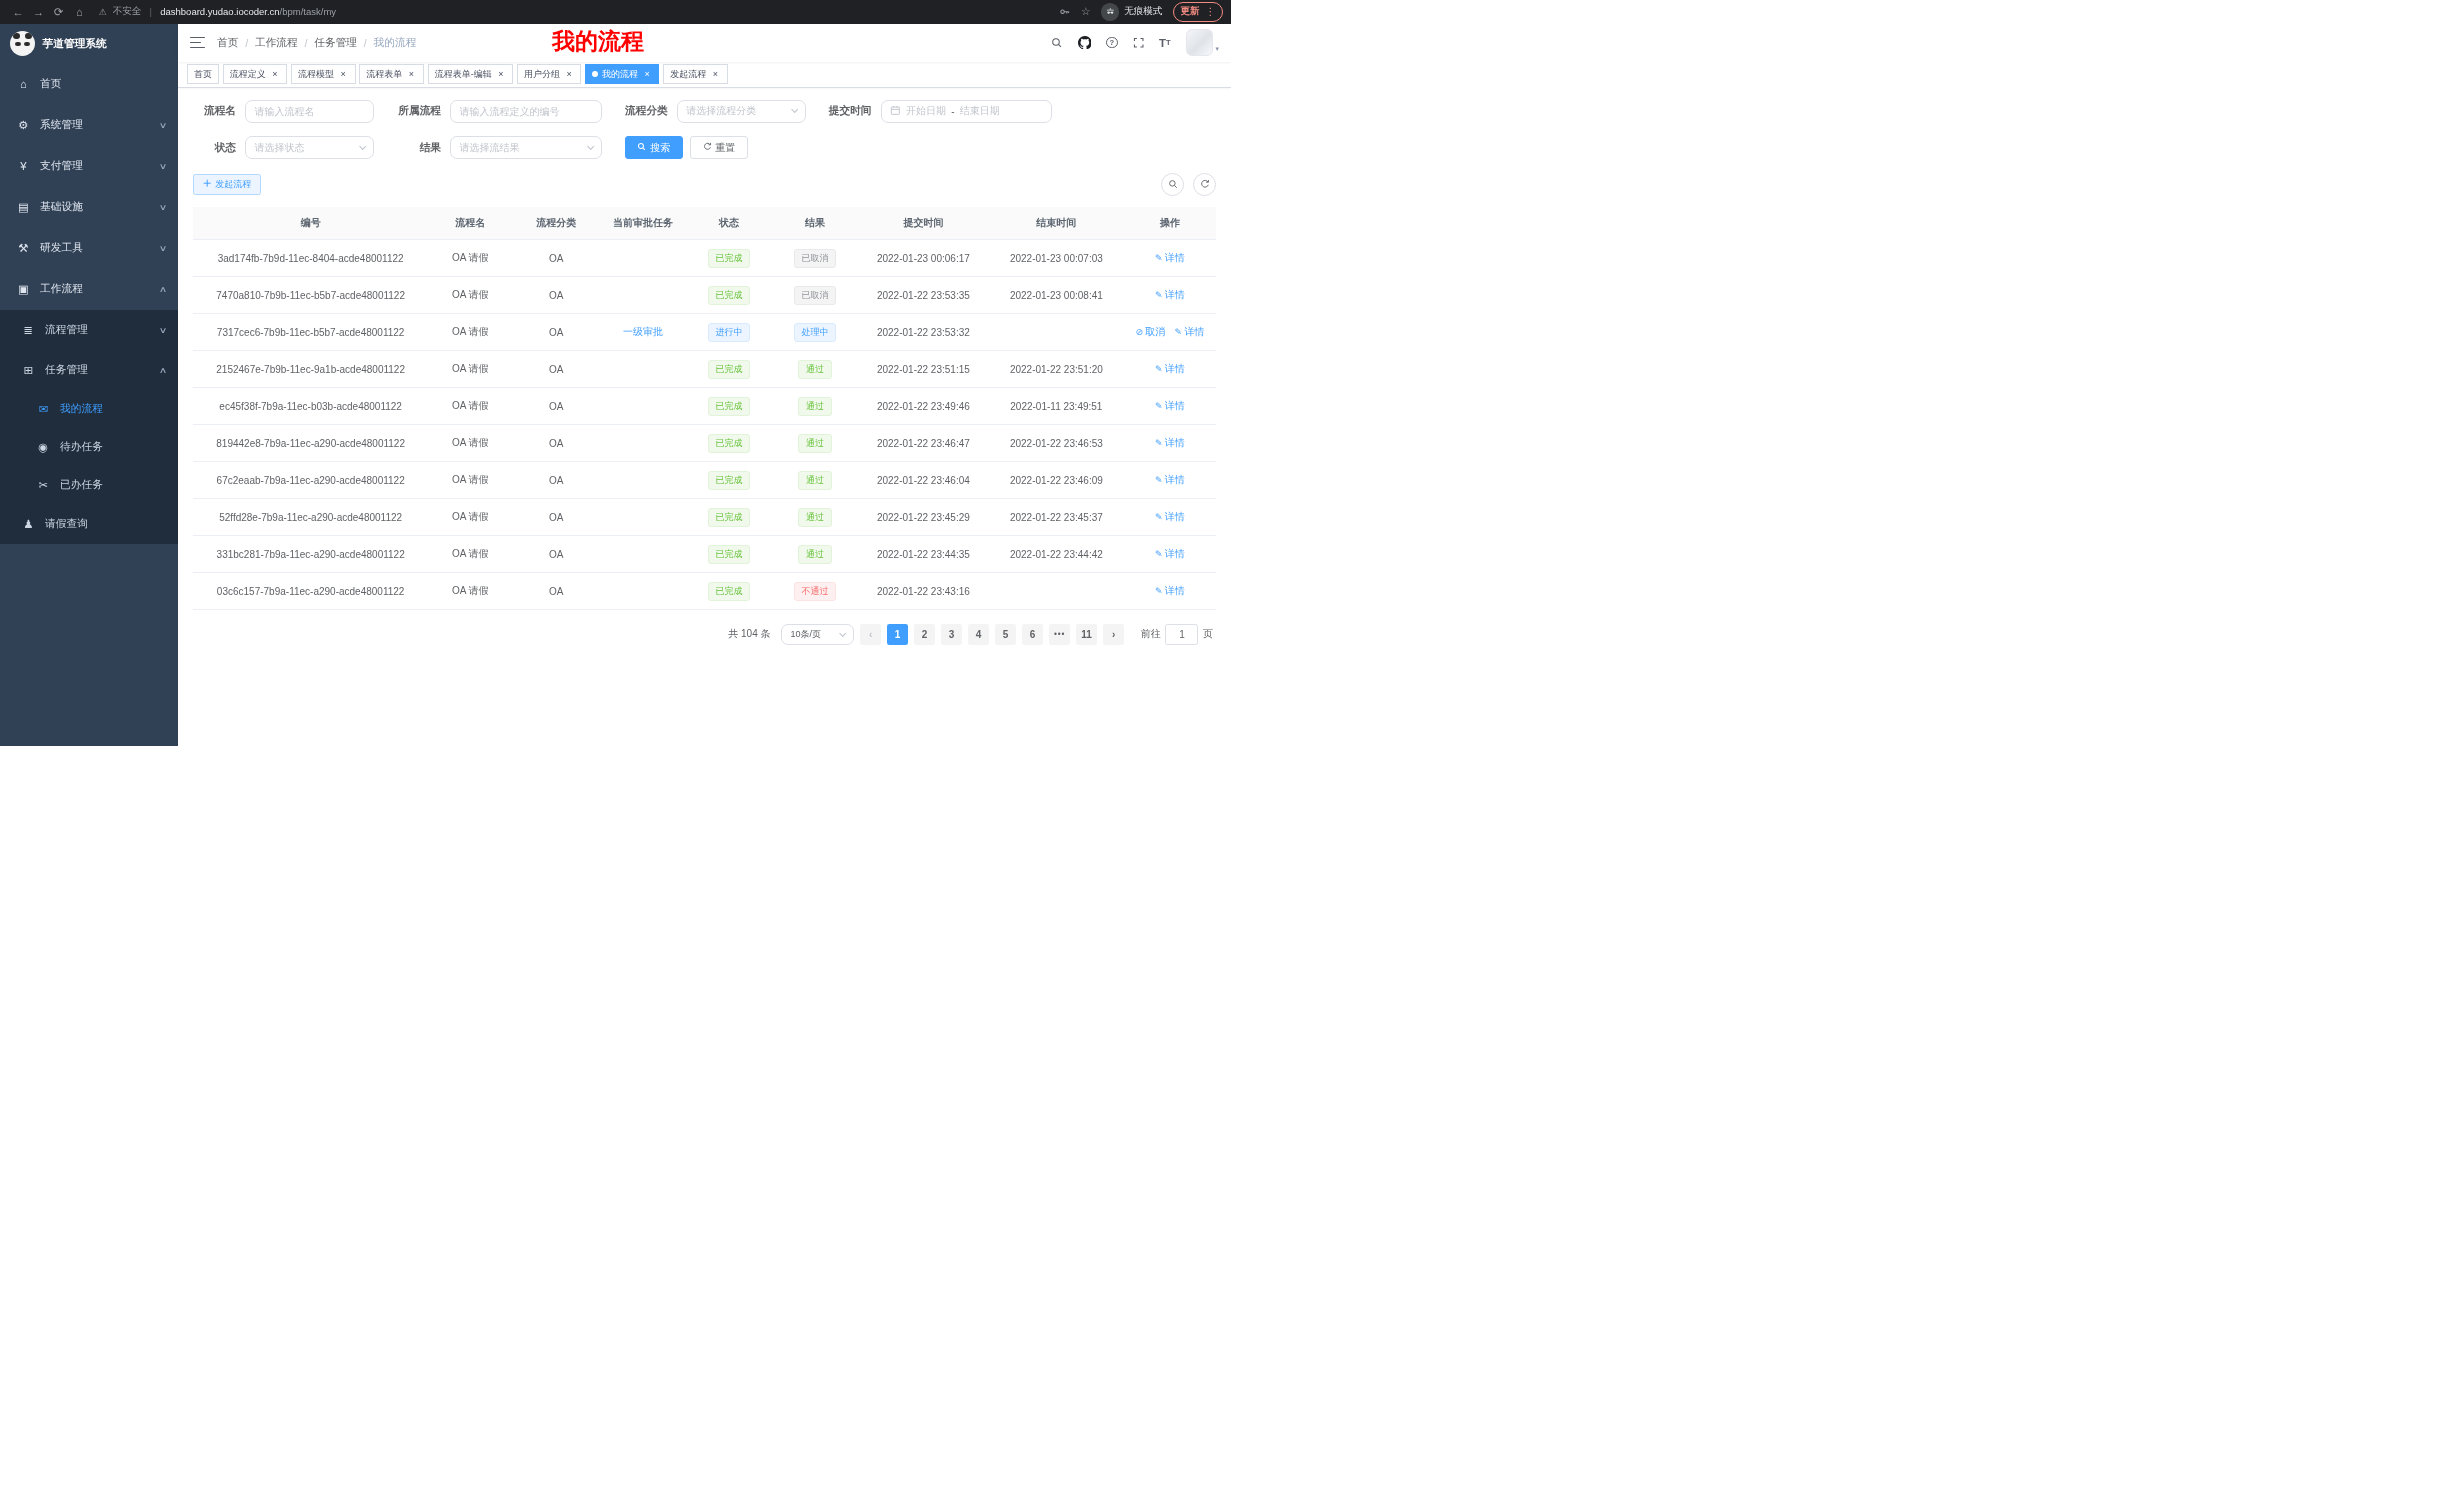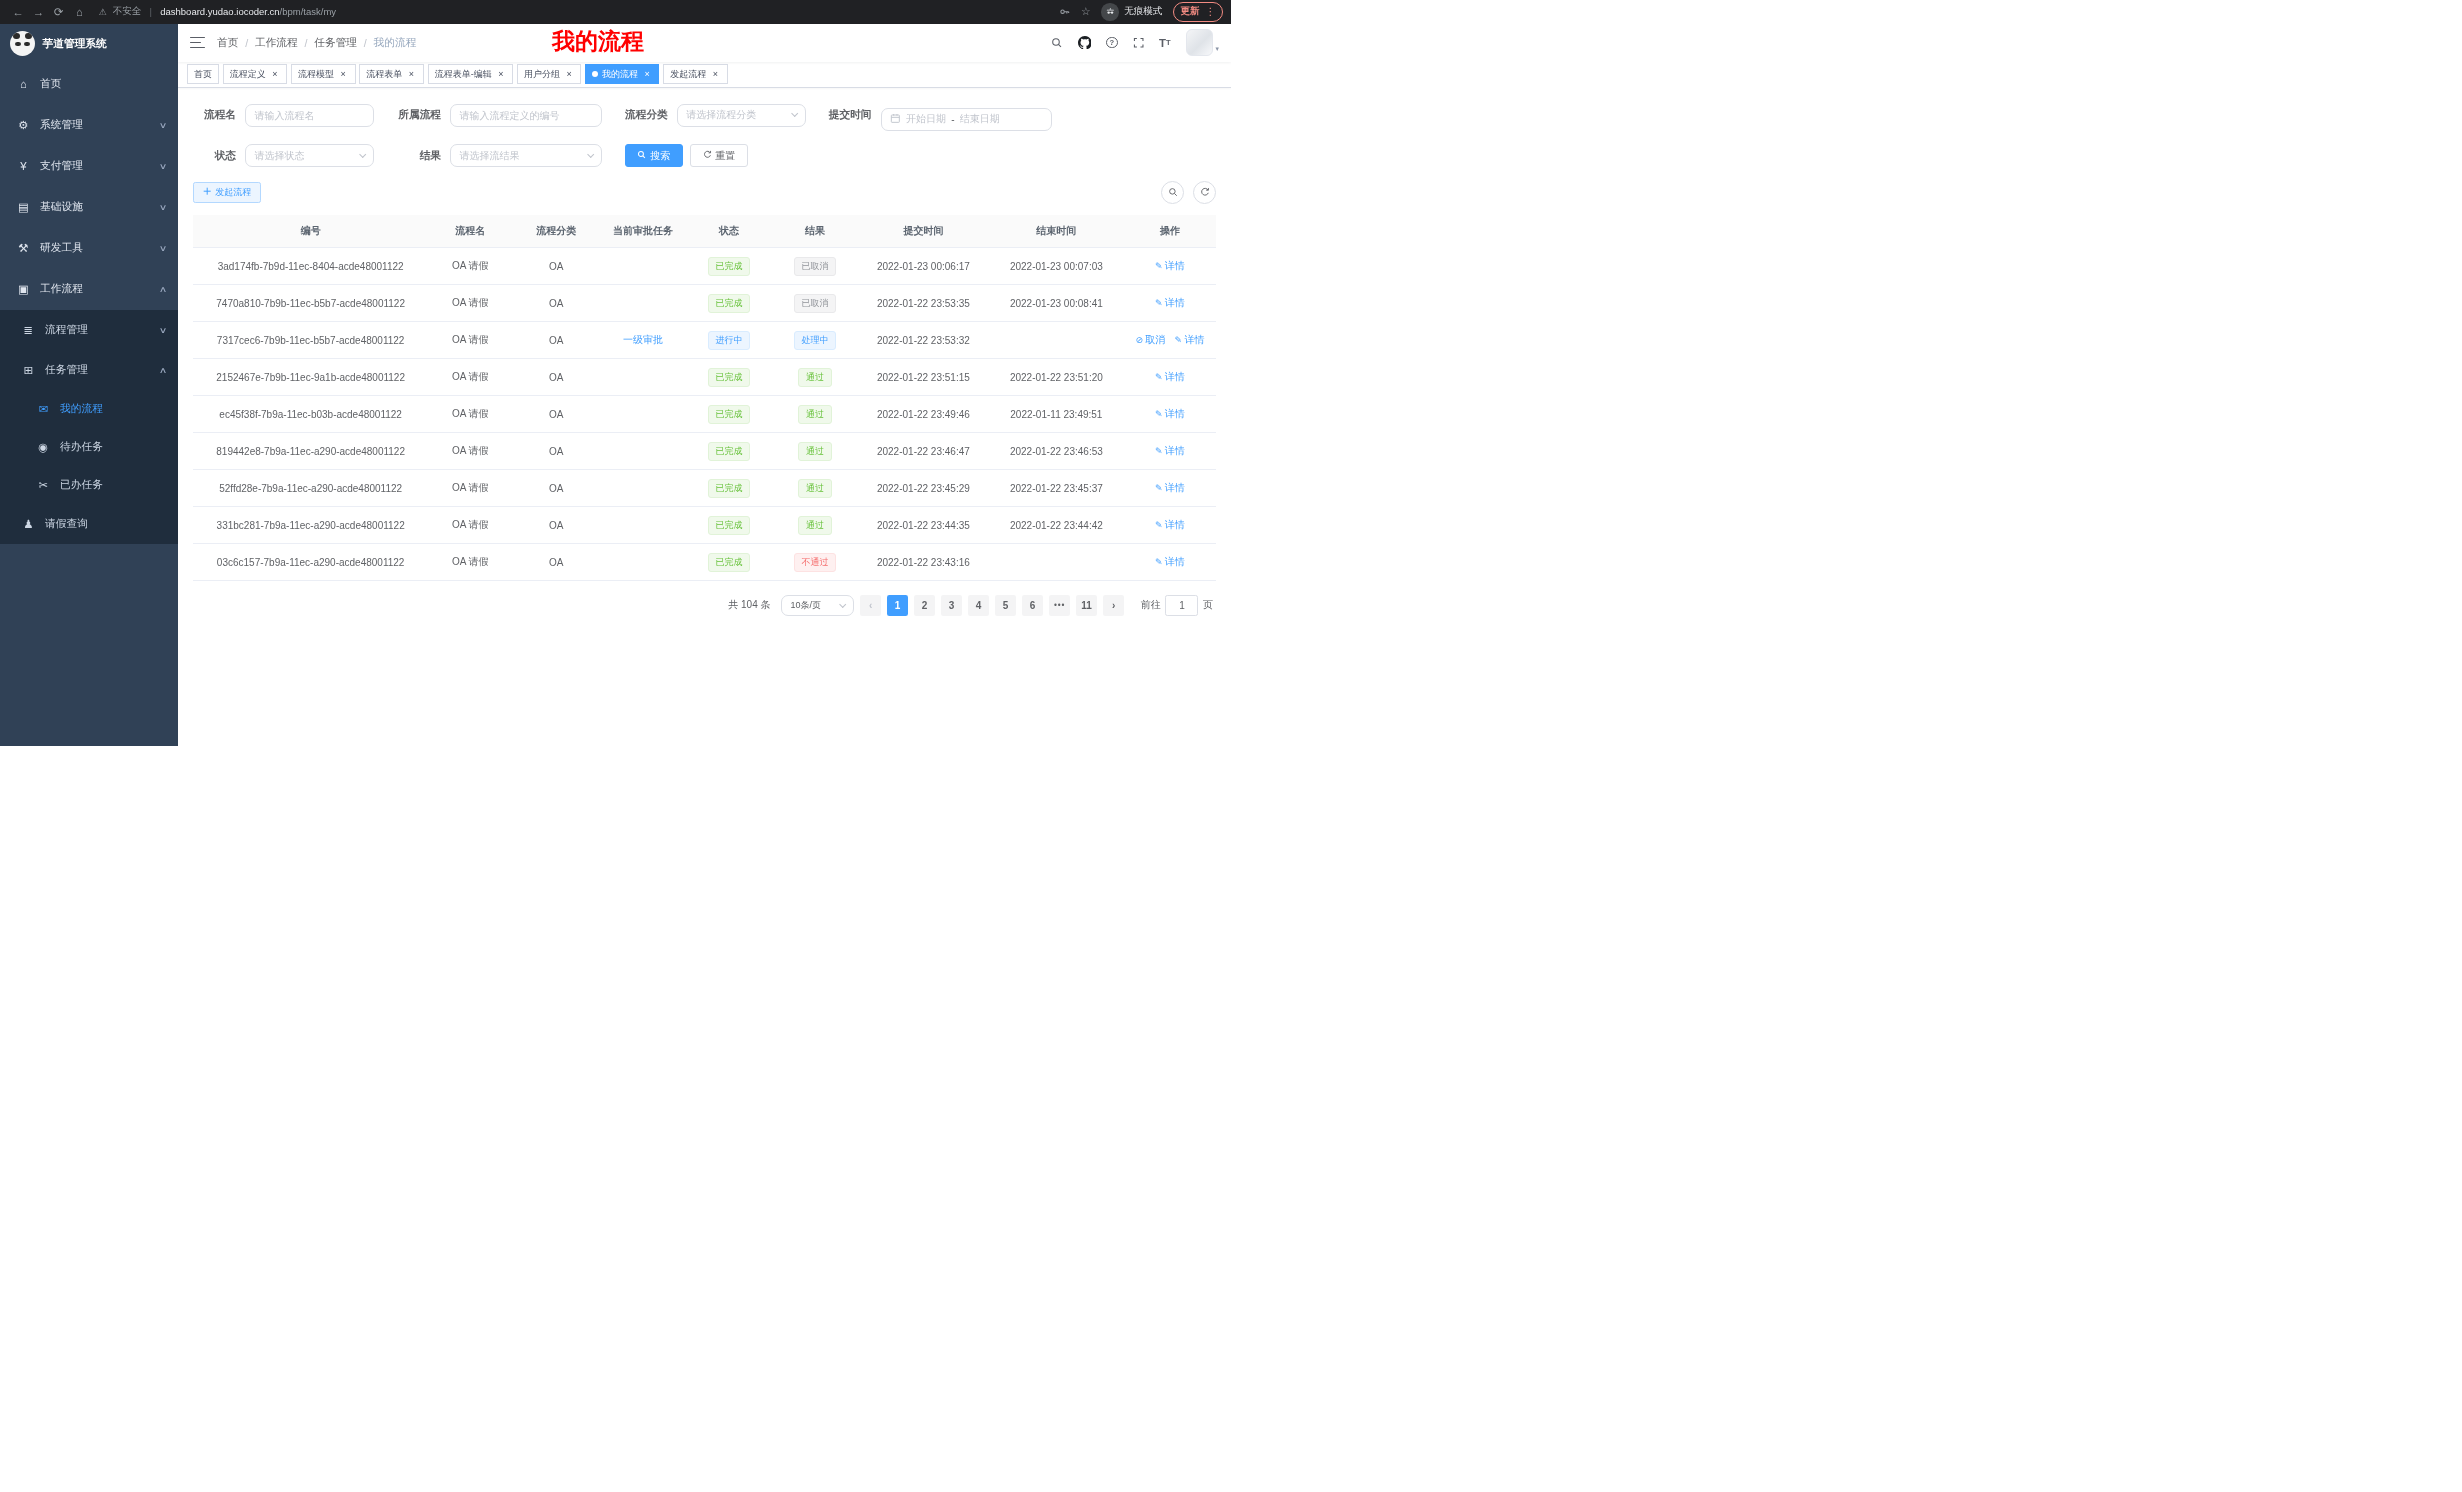--- a/index.html
+++ b/index.html
@@ -75,21 +75,21 @@
   .form-label{font-size:10.7px;font-weight:700;color:#606266;padding-right:9px;white-space:nowrap;}
   .lw1{min-width:43px;text-align:right;}
   .lw2{min-width:53px;text-align:right;}
   .el-box{height:23px;border:0.8px solid #dcdfe6;border-radius:7px;background:#fff;display:inline-flex;align-items:center;padding:0 8.4px;font-size:10px;color:#606266;}
   input.el-box{outline:none;}
   input.el-box::placeholder{color:#c0c4cc;}
   .w170{width:129px;} .w200{width:152px;} .w225{width:171px;}
   .el-select{justify-content:space-between;cursor:pointer;}
   .ph{color:#c0c4cc;white-space:nowrap;overflow:hidden;}
   .caret{width:5.3px;height:5.3px;border-right:1.1px solid #c0c4cc;border-bottom:1.1px solid #c0c4cc;transform:rotate(45deg) translateY(-1.5px);margin-left:6px;flex-shrink:0;}
-  .date-range{gap:5.3px;color:#c0c4cc;cursor:pointer;margin-top:8px;}
+  .date-range{gap:5.3px;color:#c0c4cc;cursor:pointer;}
   .date-range .dash{color:#606266;}
   .btn{height:23px;border-radius:3px;font-size:10px;display:inline-flex;align-items:center;gap:3.8px;padding:0 11.4px;cursor:pointer;border:0.8px solid;font-family:inherit;}
   .btn-search{background:#409eff;border-color:#409eff;color:#fff;}
   .btn-reset{background:#fff;border-color:#dcdfe6;color:#606266;margin-left:7.6px;}
 
   .toolbar{display:flex;align-items:center;margin:0 0 10.7px;}
   .btn-create{height:21px;padding:0 9px;border-radius:2.3px;background:#ecf5ff;border:0.8px solid #b3d8ff;color:#409eff;font-size:9px;display:inline-flex;align-items:center;gap:3.8px;cursor:pointer;font-family:inherit;}
   .tool-right{margin-left:auto;display:flex;gap:9px;}
   .circle-btn{width:23px;height:23px;border-radius:50%;border:0.8px solid #dcdfe6;background:#fff;color:#606266;display:flex;align-items:center;justify-content:center;cursor:pointer;}
 
@@ -500,20 +500,34 @@
                 <td class="c4"><span class="pill success">已完成</span></td>
                 <td class="c5"><span class="pill success">通过</span></td>
                 <td class="c6">2022-01-22 23:46:47</td>
                 <td class="c7">2022-01-22 23:46:53</td>
                 <td class="c8"><span class="link op">
                     <span class="op-icon">✎</span>
                     <span>详情</span>
                   </span></td>
               </tr>
               <tr>
+                <td class="c0">67c2eaab-7b9a-11ec-a290-acde48001122</td>
+                <td class="c1">OA 请假</td>
+                <td class="c2">OA</td>
+                <td class="c3"></td>
+                <td class="c4"><span class="pill success">已完成</span></td>
+                <td class="c5"><span class="pill success">通过</span></td>
+                <td class="c6">2022-01-22 23:46:04</td>
+                <td class="c7">2022-01-22 23:46:09</td>
+                <td class="c8"><span class="link op">
+                    <span class="op-icon">✎</span>
+                    <span>详情</span>
+                  </span></td>
+              </tr>
+              <tr>
                 <td class="c0">52ffd28e-7b9a-11ec-a290-acde48001122</td>
                 <td class="c1">OA 请假</td>
                 <td class="c2">OA</td>
                 <td class="c3"></td>
                 <td class="c4"><span class="pill success">已完成</span></td>
                 <td class="c5"><span class="pill success">通过</span></td>
                 <td class="c6">2022-01-22 23:45:29</td>
                 <td class="c7">2022-01-22 23:45:37</td>
                 <td class="c8"><span class="link op">
                     <span class="op-icon">✎</span>

